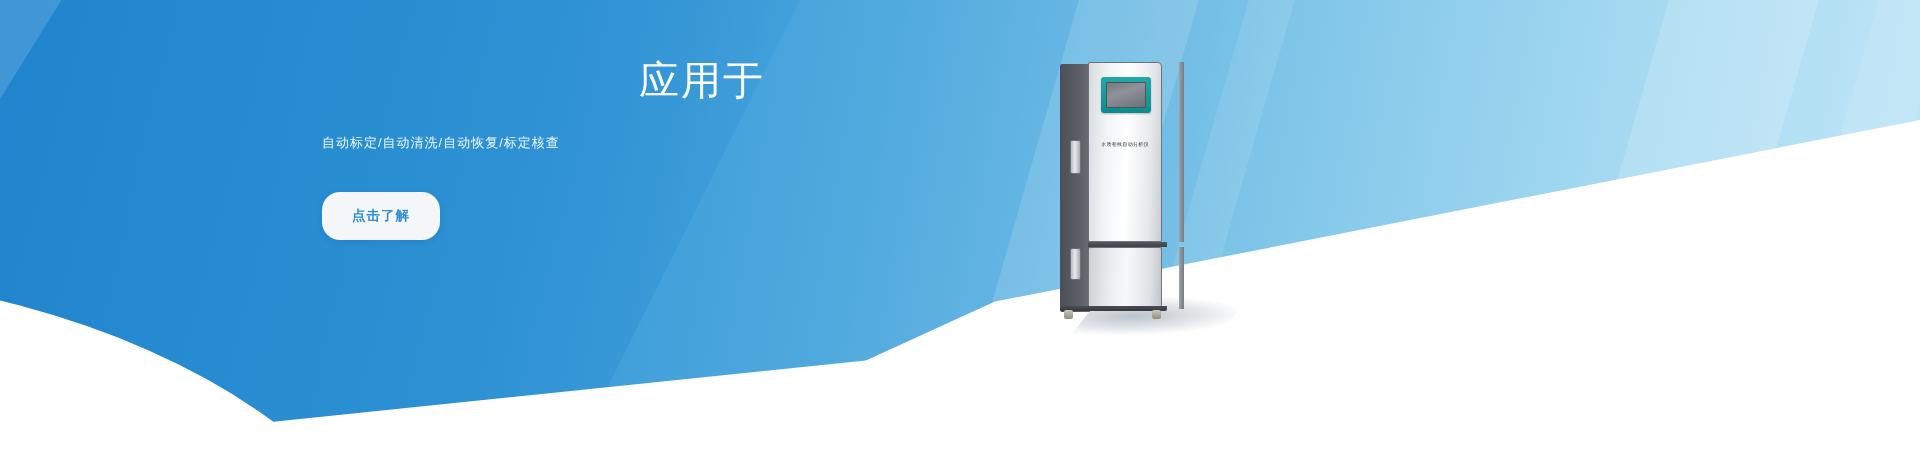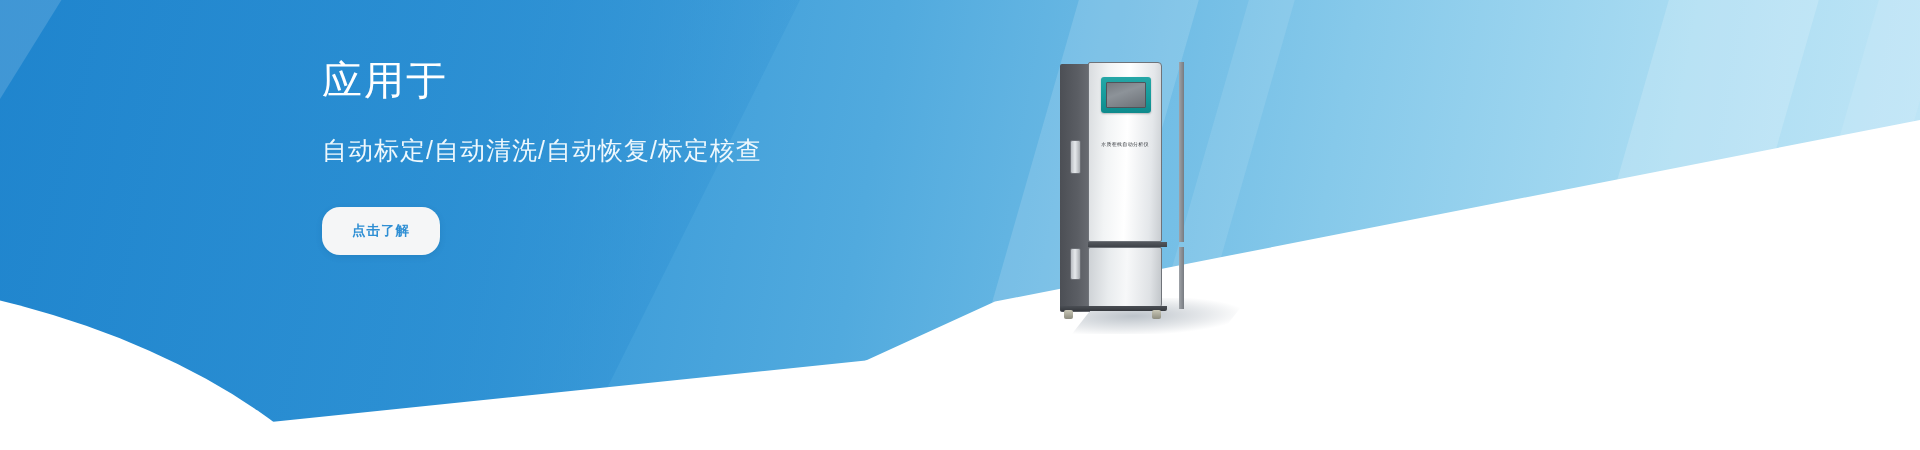--- a/index.html
+++ b/index.html
@@ -56,24 +56,24 @@
   }
   .sweep-right2{
     position:absolute;right:0;bottom:0;width:1920px;height:120px;background:#ffffff;
     clip-path:polygon(100% 0, 100% 100%, 0 100%, 52% 14%);
   }
 
   
   .copy{position:absolute;left:322px;top:52px;width:760px;z-index:6;}
   .headline{
     color:#ffffff;font-size:40px;line-height:56px;font-weight:400;
-    letter-spacing:2px;white-space:nowrap;
+    letter-spacing:2px;white-space:nowrap;text-align:center;
   }
   .subtitle{
-    margin-top:26px;color:#eef8fd;font-size:25px;letter-spacing:1px;font-weight:400;
+    margin-top:26px;color:#eef8fd;font-size:13px;letter-spacing:1px;font-weight:400;
   }
   .cta{
     margin-top:40px;display:inline-flex;align-items:center;justify-content:center;
     width:118px;height:48px;border-radius:18px;background:#f5f6f7;
     color:#2f8fd4;font-size:13.5px;letter-spacing:1px;font-weight:700;
     box-shadow:0 2px 6px rgba(0,60,110,.13);cursor:pointer;border:none;
   }
 
   
   .product{position:absolute;left:1060px;top:62px;width:120px;height:252px;z-index:7;}

